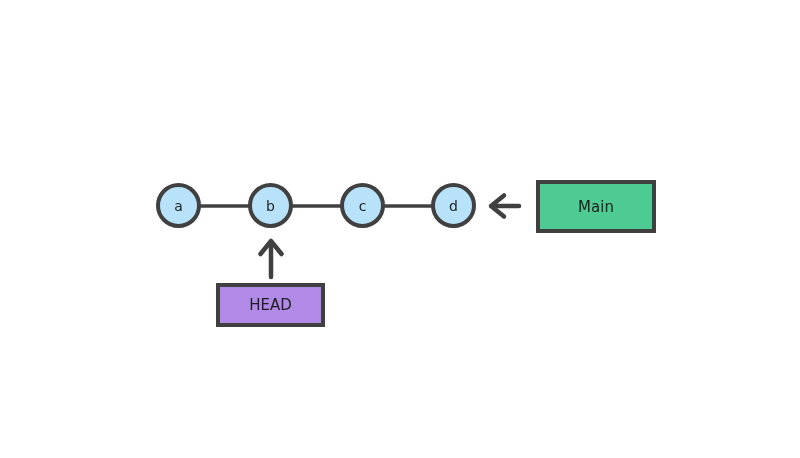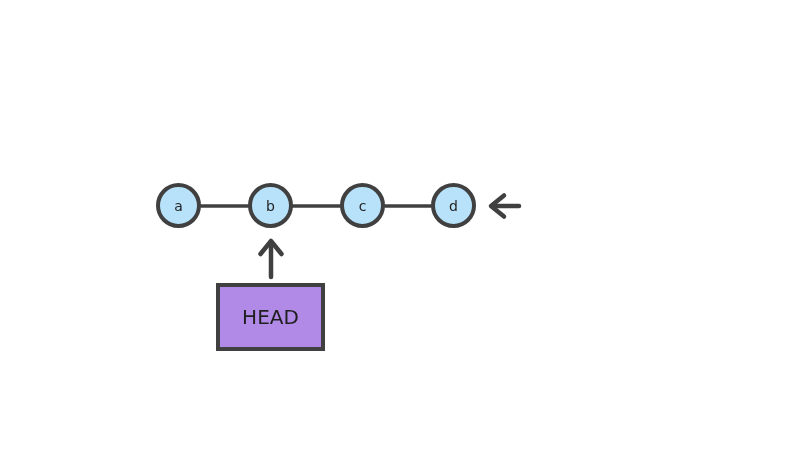--- a/index.html
+++ b/index.html
@@ -64,22 +64,22 @@
     top: 180px;
     width: 120px;
     height: 53px;
     font-size: 15px;
     background: #4ecb92;
   }
   .label-box.head {
     left: 216px;
     top: 283px;
     width: 109px;
-    height: 68px;
-    font-size: 20px;
+    height: 44px;
+    font-size: 15px;
     background: #b18ae8;
   }
   .node-a { left: 156px; top: 183px; }
   .node-b { left: 248px; top: 183px; }
   .node-c { left: 340px; top: 183px; }
   .node-d { left: 431px; top: 183px; }
 </style>
 </head>
 <body>
 
@@ -106,18 +106,21 @@
   <div class="commit-node node-b" style="background-color: rgb(183, 226, 250); border-color: rgb(64, 64, 64); color: rgb(31, 31, 31);">
     <span>b</span>
   </div>
   <div class="commit-node node-c" style="background-color: rgb(183, 226, 250); border-color: rgb(64, 64, 64); color: rgb(31, 31, 31);">
     <span>c</span>
   </div>
   <div class="commit-node node-d" style="background-color: rgb(183, 226, 250); border-color: rgb(64, 64, 64); color: rgb(31, 31, 31);">
     <span>d</span>
   </div>
 
+  <div class="label-box branch" style="background-color: rgb(78, 203, 146); border-color: rgb(64, 64, 64); color: rgb(31, 31, 31);">
+    <span>Main</span>
+  </div>
 
   <div class="label-box head" style="background-color: rgb(177, 138, 232); border-color: rgb(64, 64, 64); color: rgb(31, 31, 31);">
     <span>HEAD</span>
   </div>
 
 </div>
 
 </body></html>

